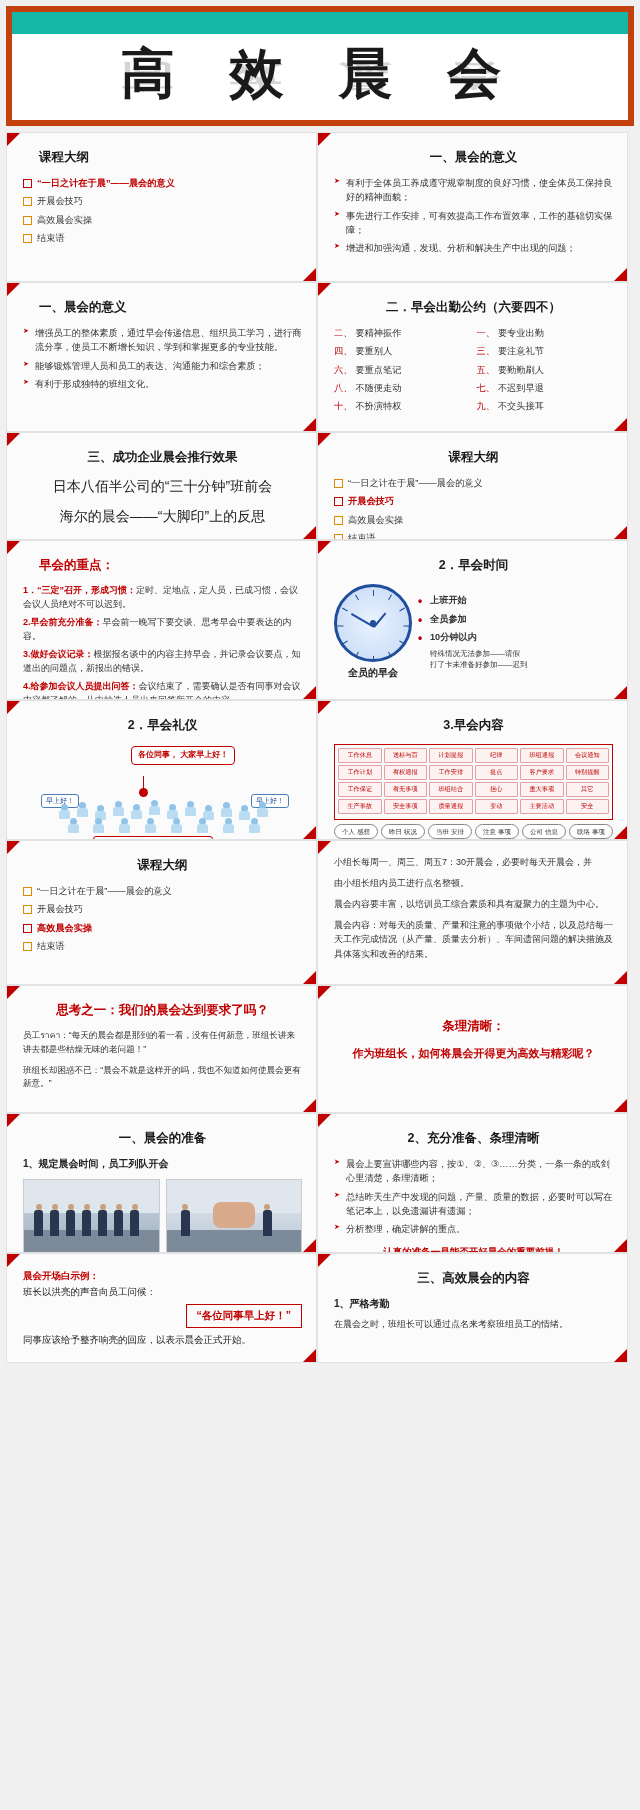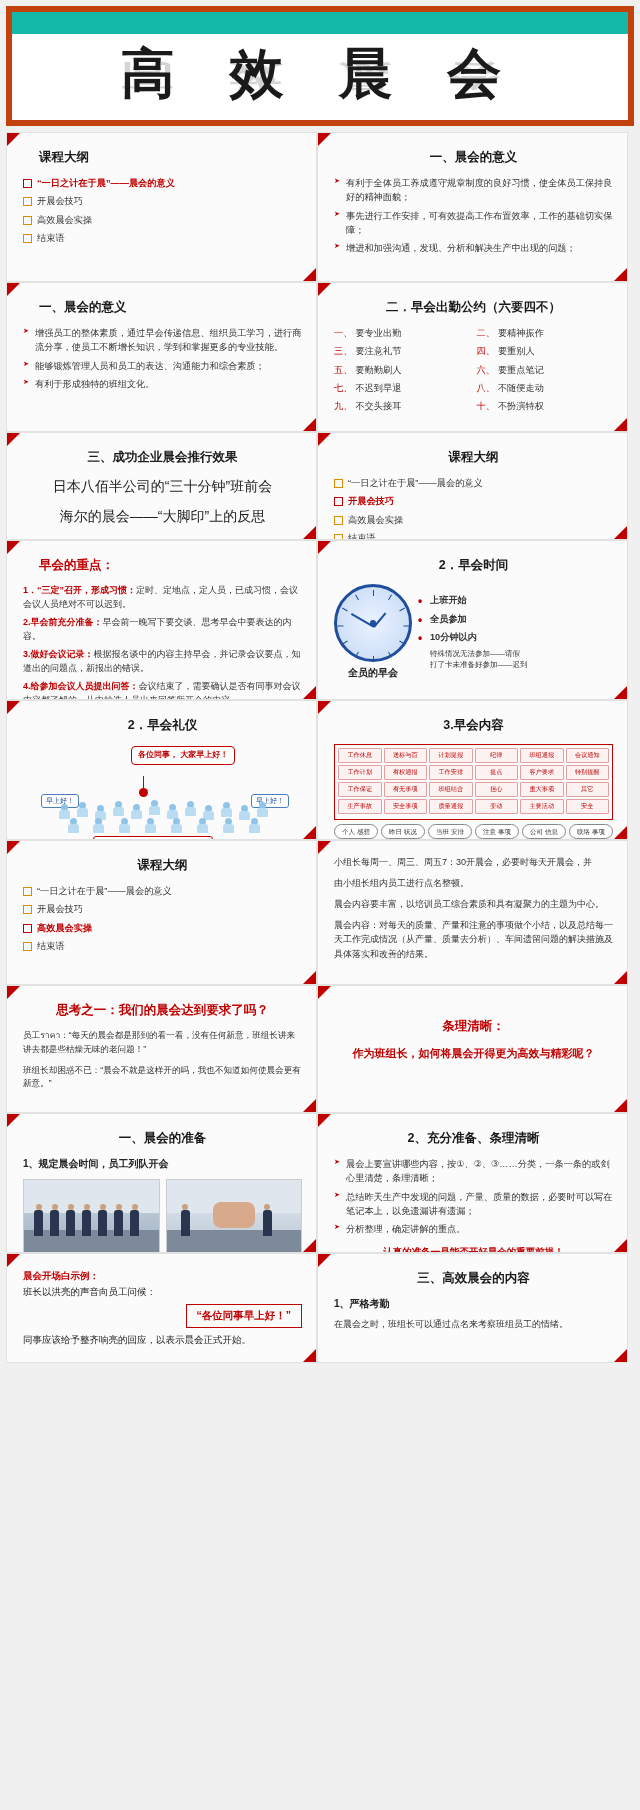--- a/index.html
+++ b/index.html
@@ -254,32 +254,32 @@
         <li class="arrow-li">增强员工的整体素质，通过早会传递信息、组织员工学习，进行商流分享，使员工不断增长知识，学到和掌握更多的专业技能。</li>
         <li class="arrow-li">能够锻炼管理人员和员工的表达、沟通能力和综合素质；</li>
         <li class="arrow-li">有利于形成独特的班组文化。</li>
       </ul>
     </div>
 
     <div class="slide h150">
       <div class="s-title">二．早会出勤公约（六要四不）</div>
       <div class="two-col">
         <ul class="plain">
+          <li class="pair-li"><span class="t">二、</span><span>要精神振作</span></li>
+          <li class="pair-li"><span class="t">四、</span><span>要重别人</span></li>
+          <li class="pair-li"><span class="t">六、</span><span>要重点笔记</span></li>
+          <li class="pair-li"><span class="t">八、</span><span>不随便走动</span></li>
+          <li class="pair-li"><span class="t">十、</span><span>不扮演特权</span></li>
+        </ul>
+        <ul class="plain">
           <li class="pair-li"><span class="t">一、</span><span>要专业出勤</span></li>
           <li class="pair-li"><span class="t">三、</span><span>要注意礼节</span></li>
           <li class="pair-li"><span class="t">五、</span><span>要勤勤刷人</span></li>
           <li class="pair-li"><span class="t">七、</span><span>不迟到早退</span></li>
           <li class="pair-li"><span class="t">九、</span><span>不交头接耳</span></li>
-        </ul>
-        <ul class="plain">
-          <li class="pair-li"><span class="t">二、</span><span>要精神振作</span></li>
-          <li class="pair-li"><span class="t">四、</span><span>要重别人</span></li>
-          <li class="pair-li"><span class="t">六、</span><span>要重点笔记</span></li>
-          <li class="pair-li"><span class="t">八、</span><span>不随便走动</span></li>
-          <li class="pair-li"><span class="t">十、</span><span>不扮演特权</span></li>
         </ul>
       </div>
     </div>
 
     <div class="slide h135">
       <div class="s-title">三、成功企业晨会推行效果</div>
       <div class="center-line">日本八佰半公司的“三十分钟”班前会</div>
       <div class="center-line">海尔的晨会——“大脚印”上的反思</div>
     </div>
 

